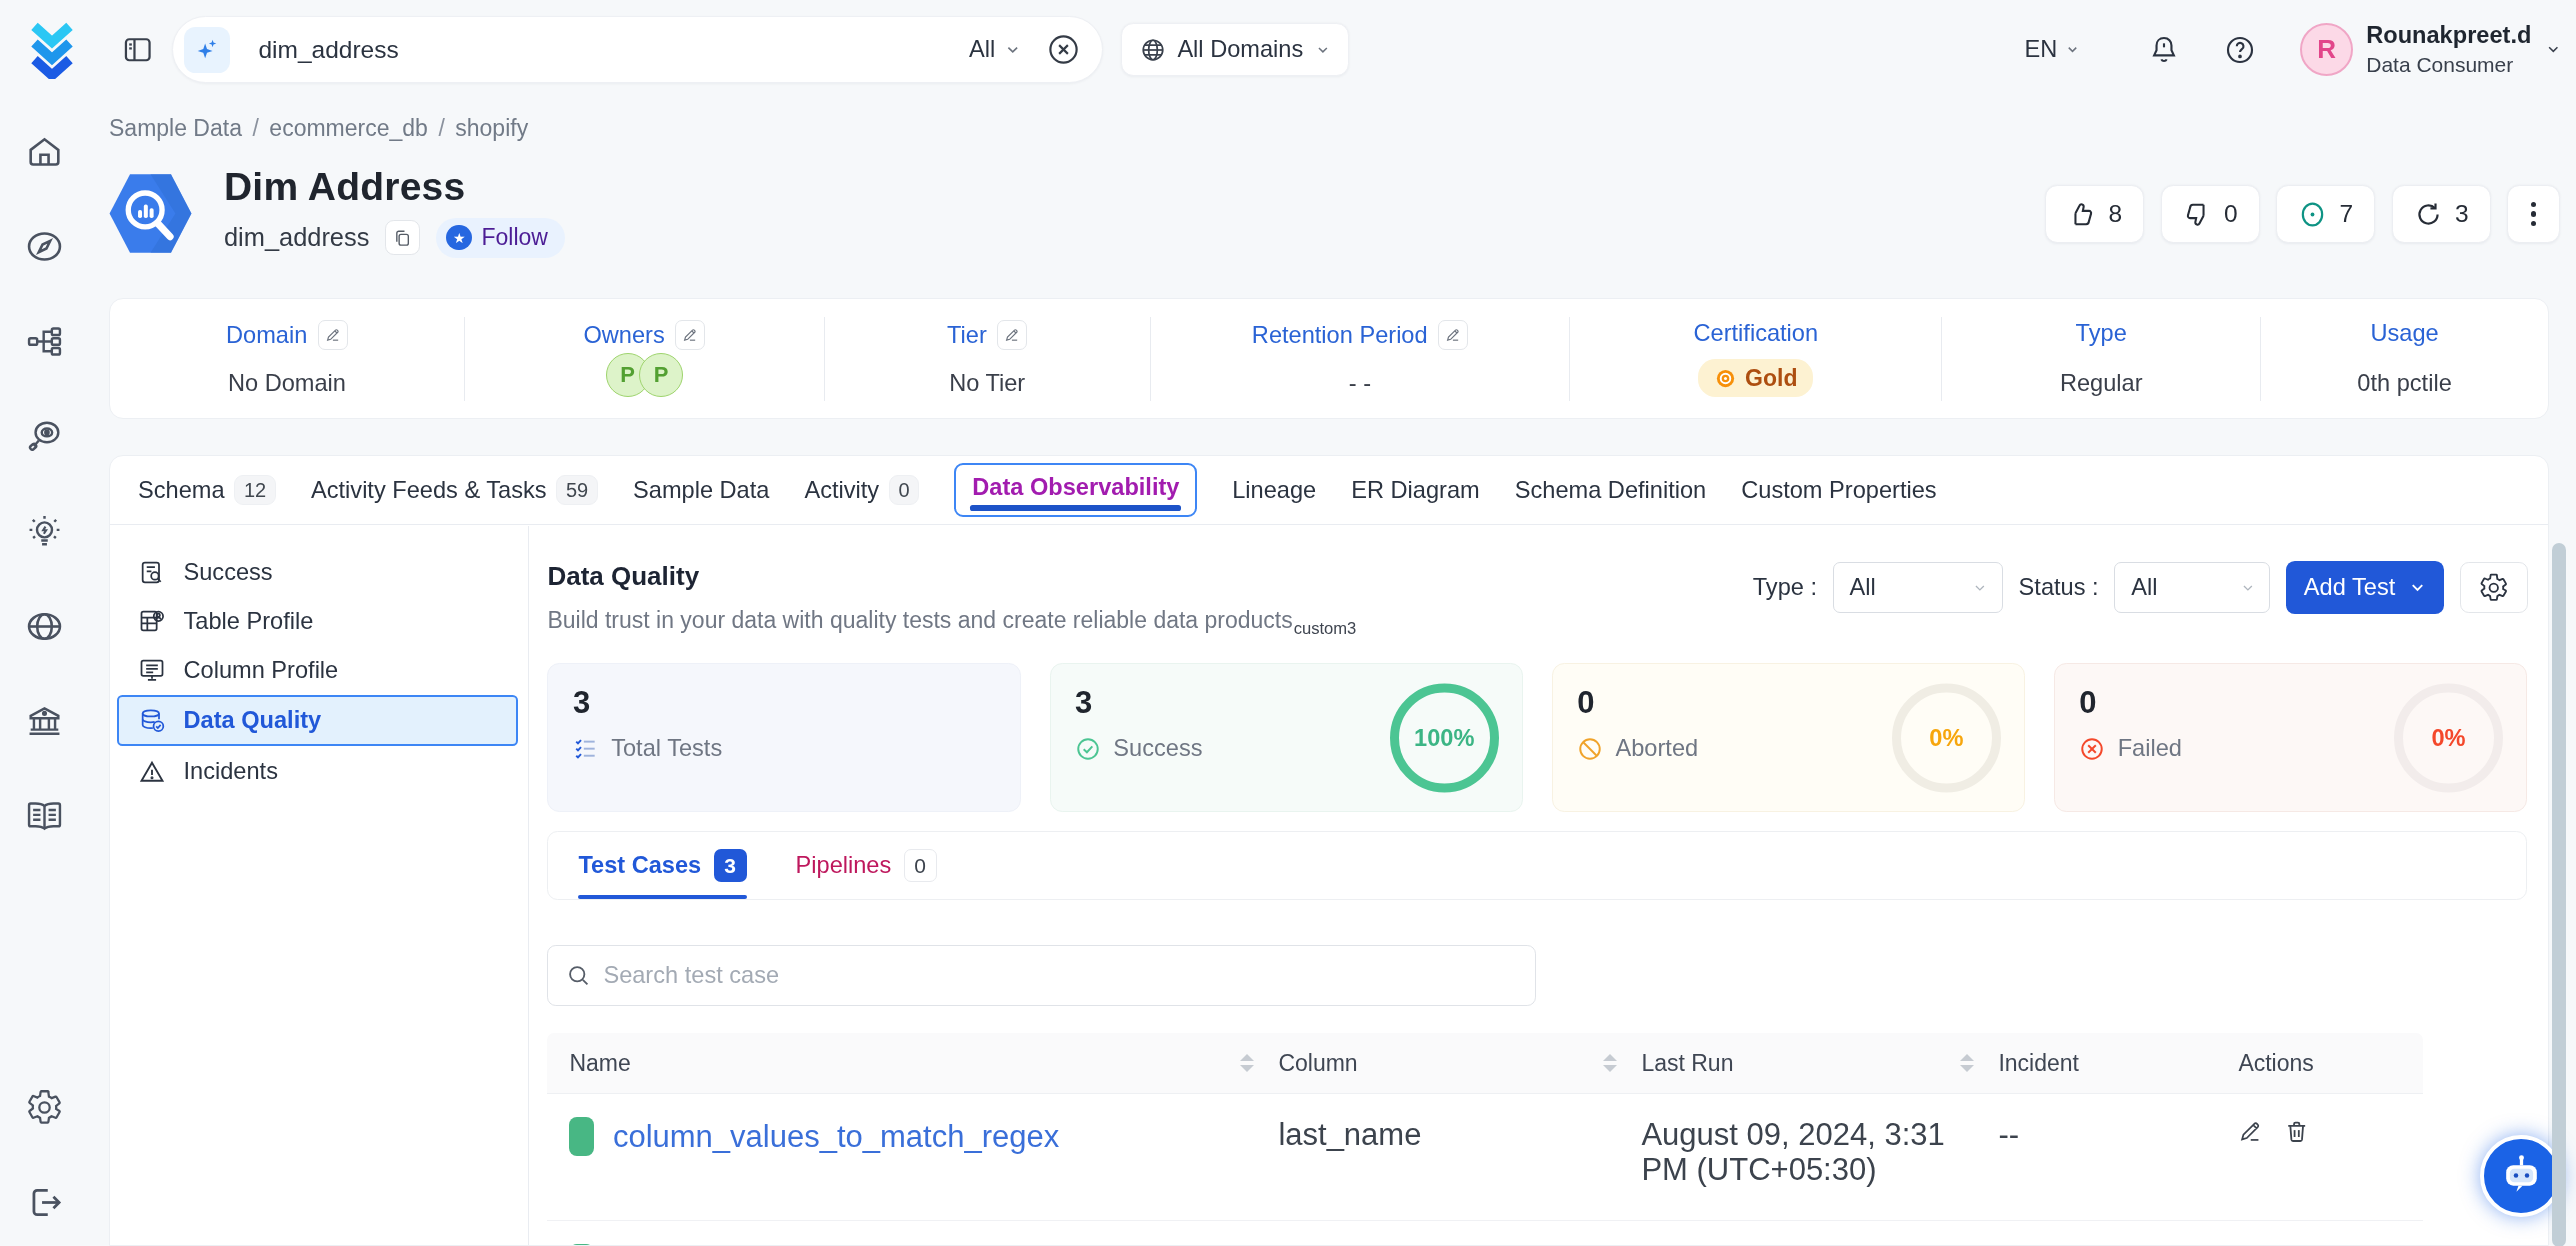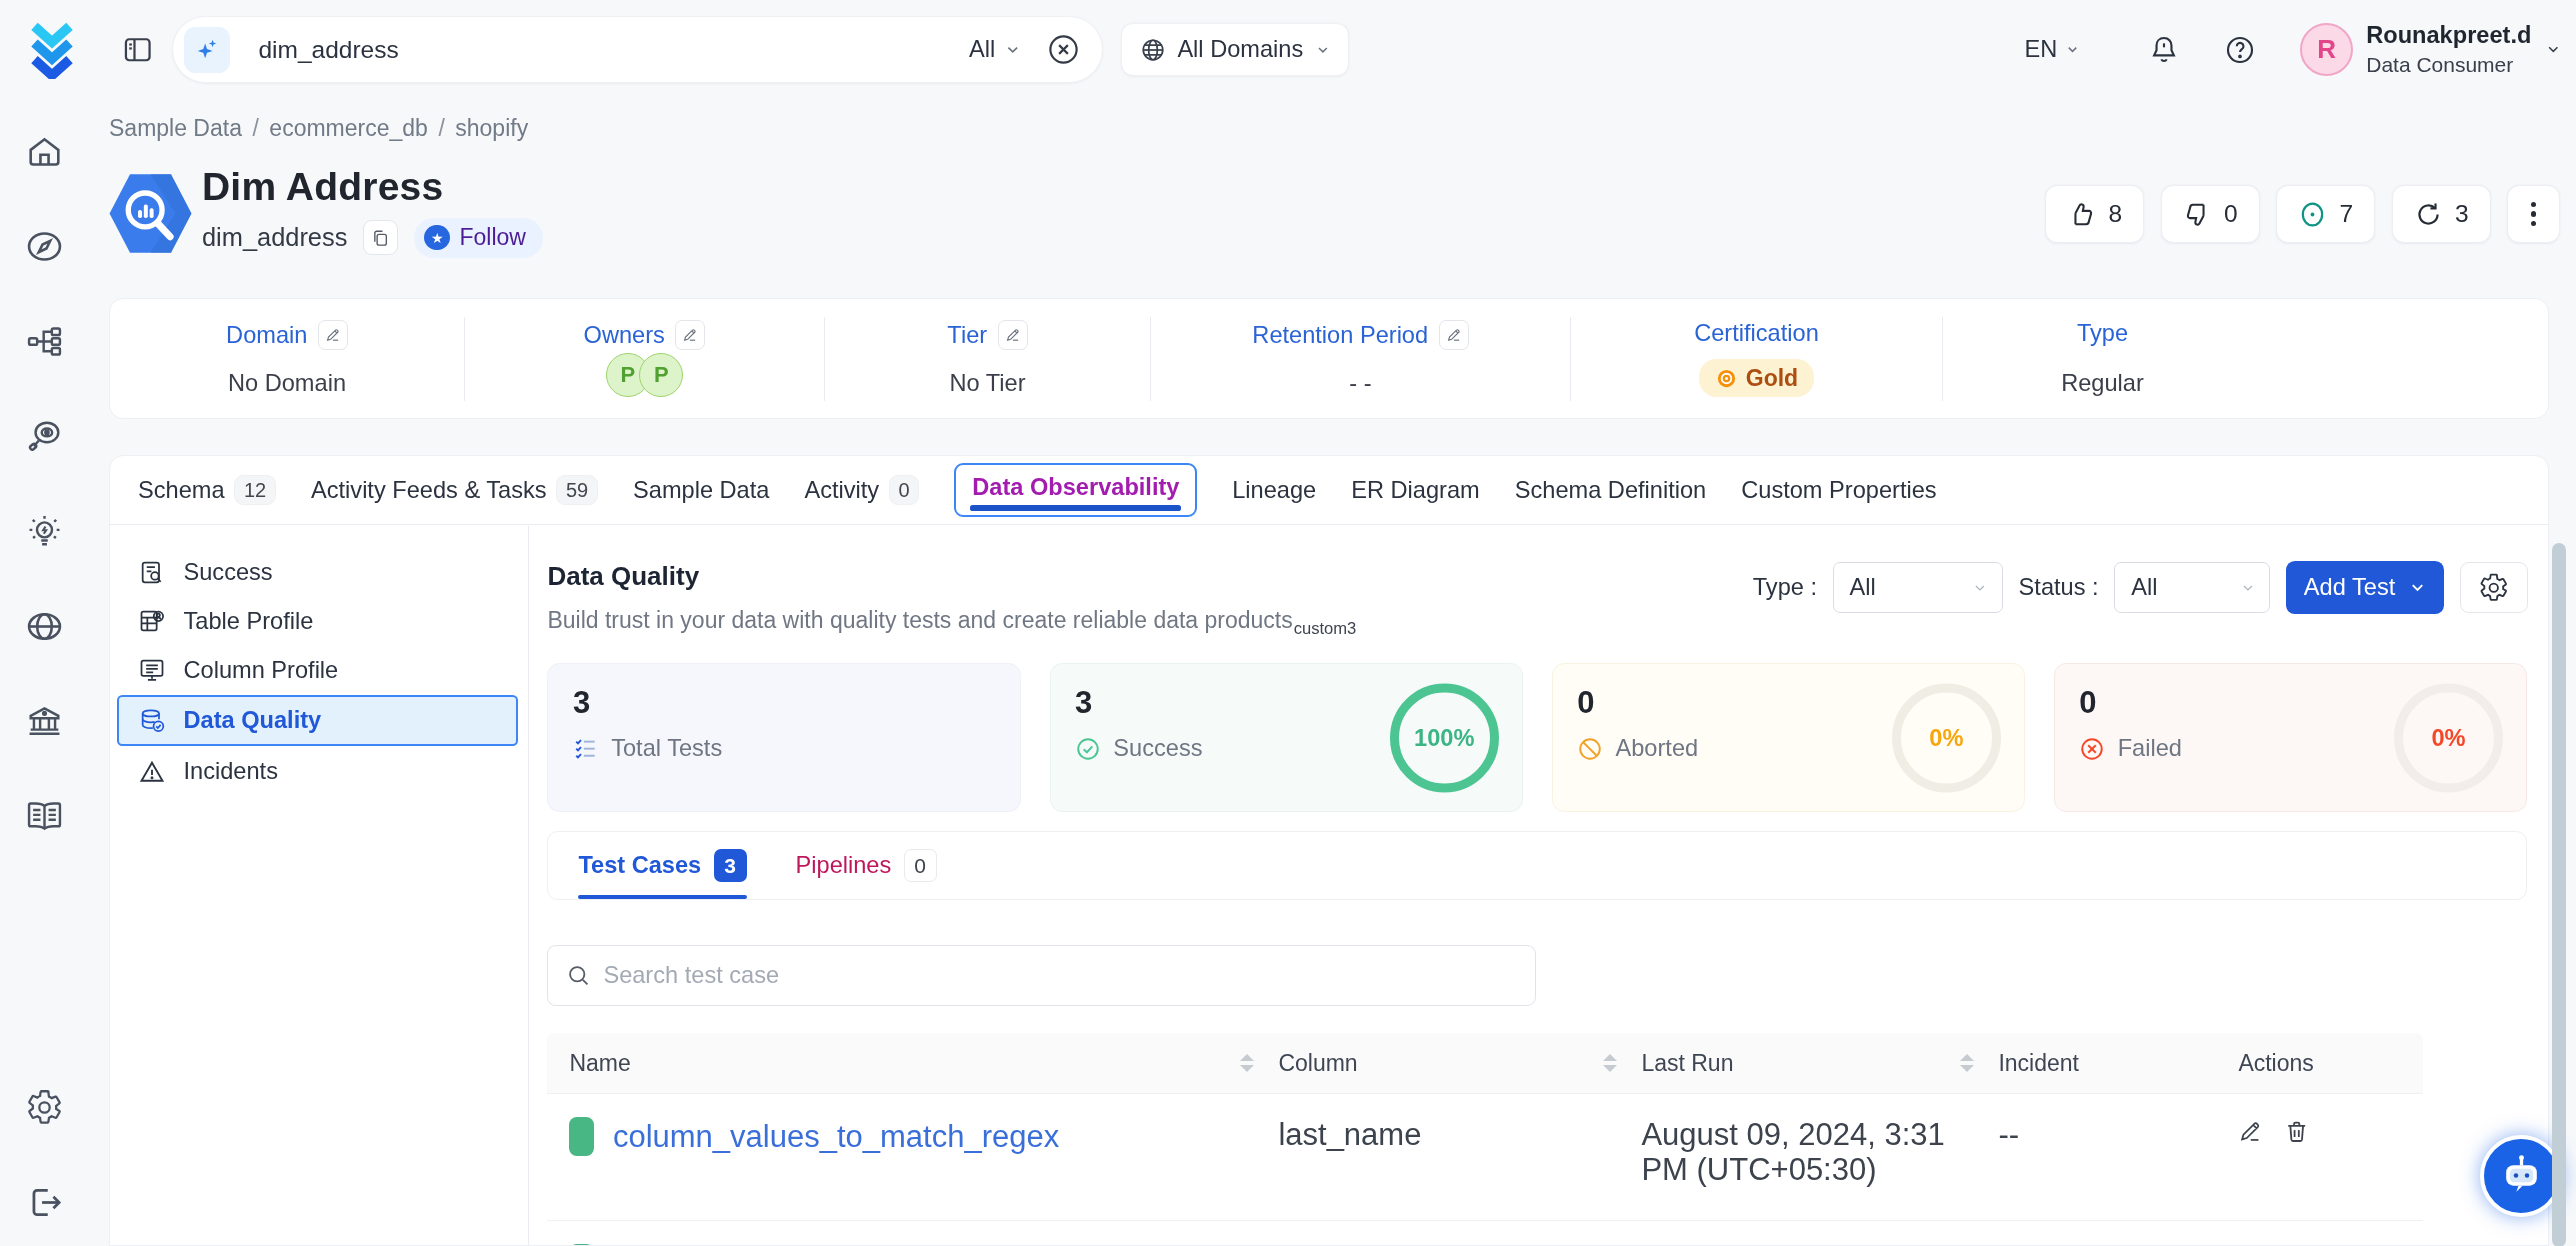--- a/index.html
+++ b/index.html
@@ -25,21 +25,21 @@
   .user-block { margin-left:13px; line-height:1.15; }
   .user-name { font-size:23.6px; font-weight:700; color:#1f2630; }
   .user-role { font-size:21px; color:#39404c; margin-top:3.5px; }
   .user-caret { margin-left:14px; color:#39404c; }
 
   
   .breadcrumb { position:absolute; left:109px; top:115px; display:flex; gap:10.5px; font-size:23px; color:#717a87; }
   .breadcrumb .sep { color:#8b929e; }
   .crumb { cursor:pointer; }
   .hexagon { position:absolute; left:105px; top:169px; }
-  .title-block { position:absolute; left:202px; top:165px; }
+  .title-block { position:absolute; left:224px; top:165px; }
   .page-title { font-size:39px; font-weight:700; color:#20252e; letter-spacing:0.2px; }
   .sub-row { display:flex; align-items:center; gap:15.8px; margin-top:8.8px; height:40px; }
   .entity-name { font-size:25.4px; color:#333a45; }
   .copy-btn { width:35px; height:35px; border-radius:8.8px; border:0.9px solid #e3e6ea; background:#fff; display:flex; align-items:center; justify-content:center; color:#555c66; cursor:pointer; }
   .follow-btn { height:40px; border:none; border-radius:20px; background:#e9f2fe; display:flex; align-items:center; gap:9.6px; padding:0 17.5px 0 10.5px; cursor:pointer; }
   .follow-star { width:25.4px; height:25.4px; border-radius:50%; background:#2667e0; color:#fff; font-size:14px; display:flex; align-items:center; justify-content:center; }
   .follow-label { font-size:23px; color:#4c1d95; }
   .stats { position:absolute; top:185px; right:15.8px; display:flex; gap:16.6px; }
   .stat-btn { min-width:53px; height:58px; padding:0 21px; background:#fff; border:0.9px solid #eceef2; border-radius:12.3px; box-shadow:0 0.9px 2.6px rgba(20,30,60,.06); display:flex; align-items:center; justify-content:center; gap:12.3px; font-size:24.5px; color:#262c36; cursor:pointer; }
   .kebab { display:flex; flex-direction:column; gap:4.4px; }
@@ -450,20 +450,26 @@
             <circle cx="12" cy="12" r="1.6" fill="#fff"></circle>
           </svg>
         <span>Gold</span>
       </span>
     </div>
     <div class="info-sec" style="width:319px">
       <div class="info-head">
           <span class="info-label">Type</span>
         </div>
       <span class="info-value">Regular</span>
+    </div>
+    <div class="info-sec" style="width:287px">
+      <div class="info-head">
+          <span class="info-label">Usage</span>
+        </div>
+      <span class="info-value">0th pctile</span>
     </div>
   </div>
 
   <div class="content-card">
 
     <div class="tabs">
       <div class="tab">
           <span>Schema</span>
           <span class="count">12</span>
         </div>

